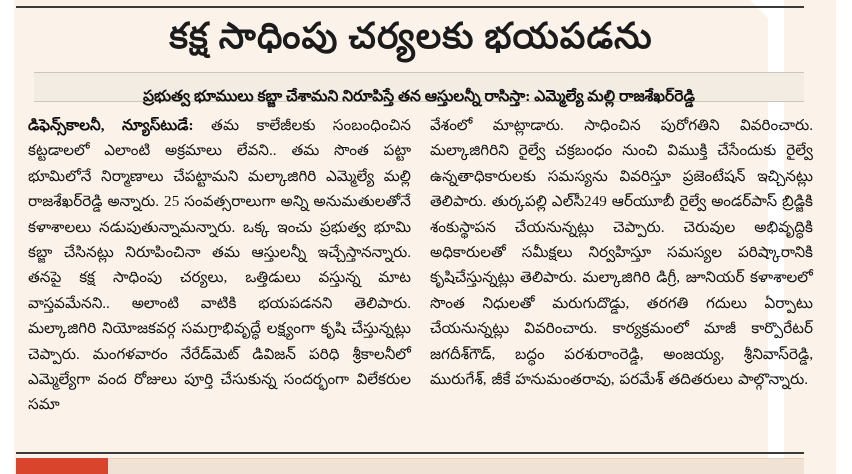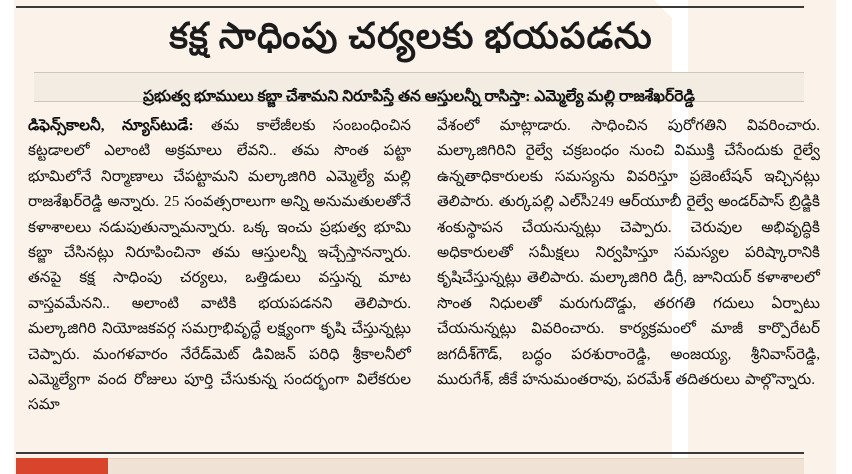--- a/index.html
+++ b/index.html
@@ -8,21 +8,21 @@
     background: #ffffff;
   }
   body {
     width: 852px;
     height: 474px;
     overflow: hidden;
     font-family: "Liberation Sans", sans-serif;
   }
   .page {
     position: relative;
-    width: 688px;
+    width: 784px;
     height: 474px;
     background: #fdf6ee;
     box-sizing: border-box;
   }
   
   .scan-left {
     position: absolute;
     left: 0; top: 0;
     width: 14px; height: 474px;
     background: #ffffff;
@@ -80,21 +80,21 @@
     color: #121212;
     line-height: 24px;
     white-space: nowrap;
   }
   .columns {
     position: absolute;
     left: 28px; top: 112px;
     width: 792px;
     height: 330px;
     display: flex;
-    gap: 26px;
+    gap: 19px;
   }
   .col {
     width: 383px;
     font-family: "Liberation Serif", serif;
     font-size: 15.2px;
     line-height: 25.4px;
     color: #101010;
     text-align: justify;
     text-justify: inter-word;
     word-spacing: 1px;

